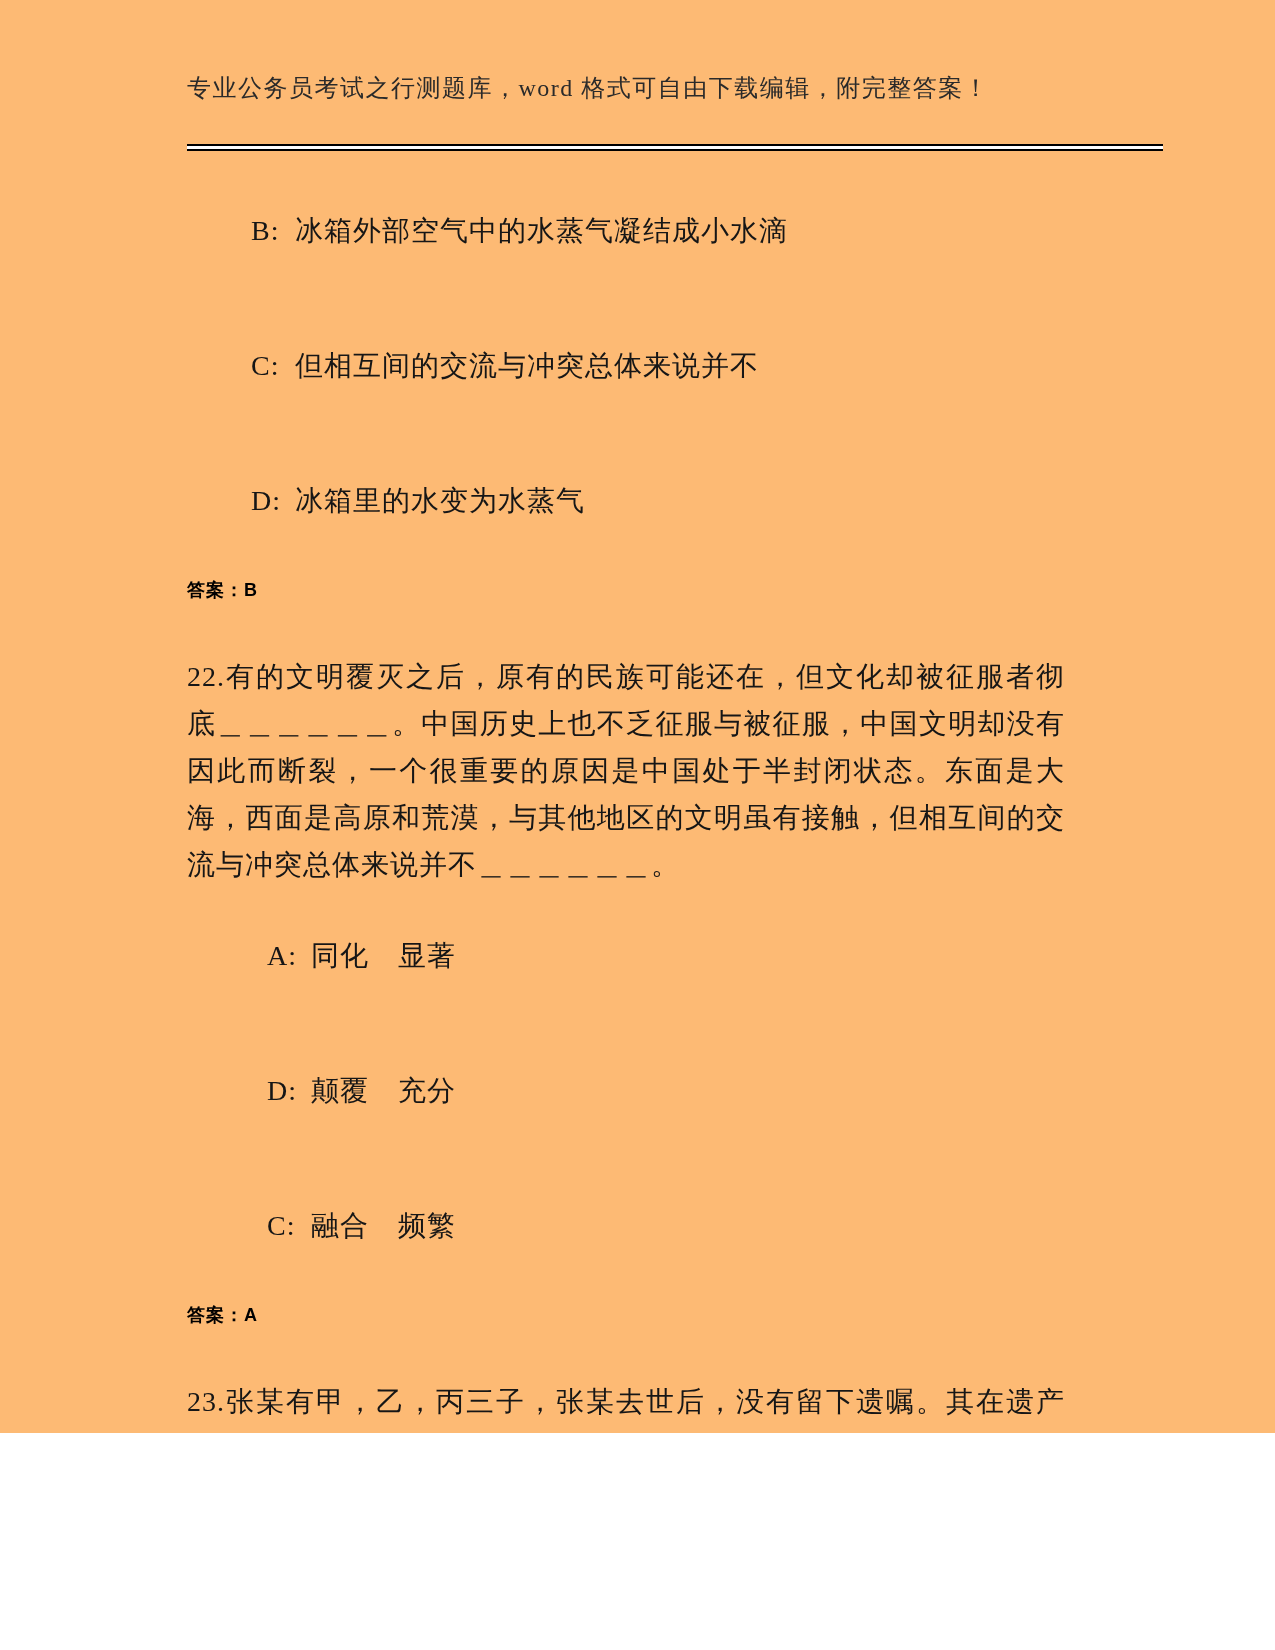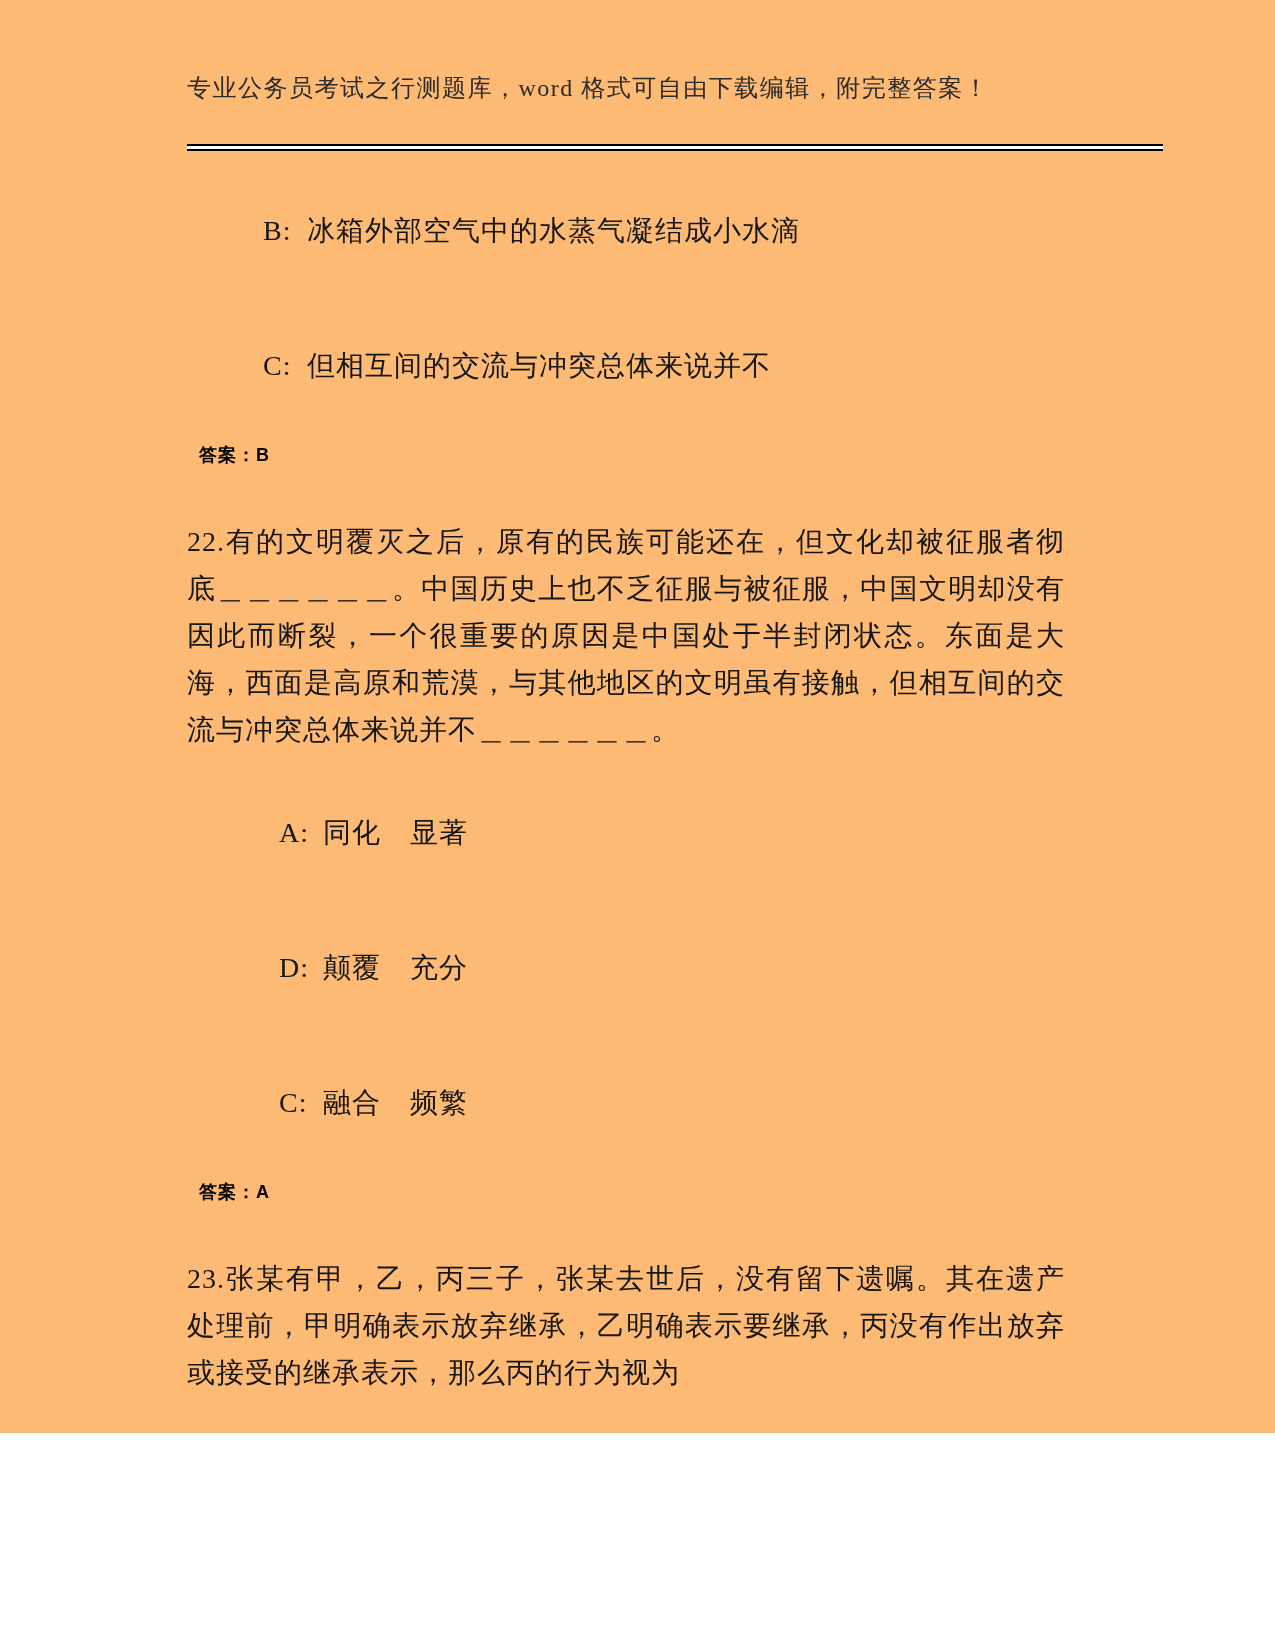--- a/index.html
+++ b/index.html
@@ -30,21 +30,21 @@
     color: #2a2a2a;
   }
   .header-divider {
     margin-top: 40px;
     width: 976px;
     height: 3px;
     border-top: 2.5px solid #000;
     border-bottom: 2.5px solid #000;
     background: #fff;
   }
-  .opt-group { margin: 12px; }
+  .opt-group { margin: 0; }
   .opt-row {
     font-size: 28px;
     line-height: 45px;
     letter-spacing: 1px;
     white-space: pre;
   }
   .opt-label { display: inline-block; min-width: 30px; }
   .opt-text { margin-left: 14px; }
   .answer-line {
     font-family: "Liberation Sans", "DejaVu Sans", sans-serif;
@@ -74,20 +74,23 @@
     <div class="header-note">专业公务员考试之行测题库，word 格式可自由下载编辑，附完整答案！</div>
     <div class="header-divider"></div>
 
     <div class="opt-group mt-q21">
       <div class="opt-row">
         <span class="opt-label">B:</span><span class="opt-text">冰箱外部空气中的水蒸气凝结成小水滴</span>
       </div>
       <div class="opt-row">
         <span class="opt-label">C:</span><span class="opt-text">但相互间的交流与冲突总体来说并不</span>
       </div>
+      <div class="opt-row">
+        <span class="opt-label">D:</span><span class="opt-text">冰箱里的水变为水蒸气</span>
+      </div>
       <div class="answer-line">答案：B</div>
     </div>
 
     <div>
       <div class="stem mt-block">22.有的文明覆灭之后，原有的民族可能还在，但文化却被征服者彻底＿＿＿＿＿＿。中国历史上也不乏征服与被征服，中国文明却没有因此而断裂，一个很重要的原因是中国处于半封闭状态。东面是大海，西面是高原和荒漠，与其他地区的文明虽有接触，但相互间的交流与冲突总体来说并不＿＿＿＿＿＿。</div>
       <div class="opt-group">
         <div class="opt-row">
           <span class="opt-label">A:</span><span class="opt-text">同化　显著</span>
         </div>
         <div class="opt-row">

